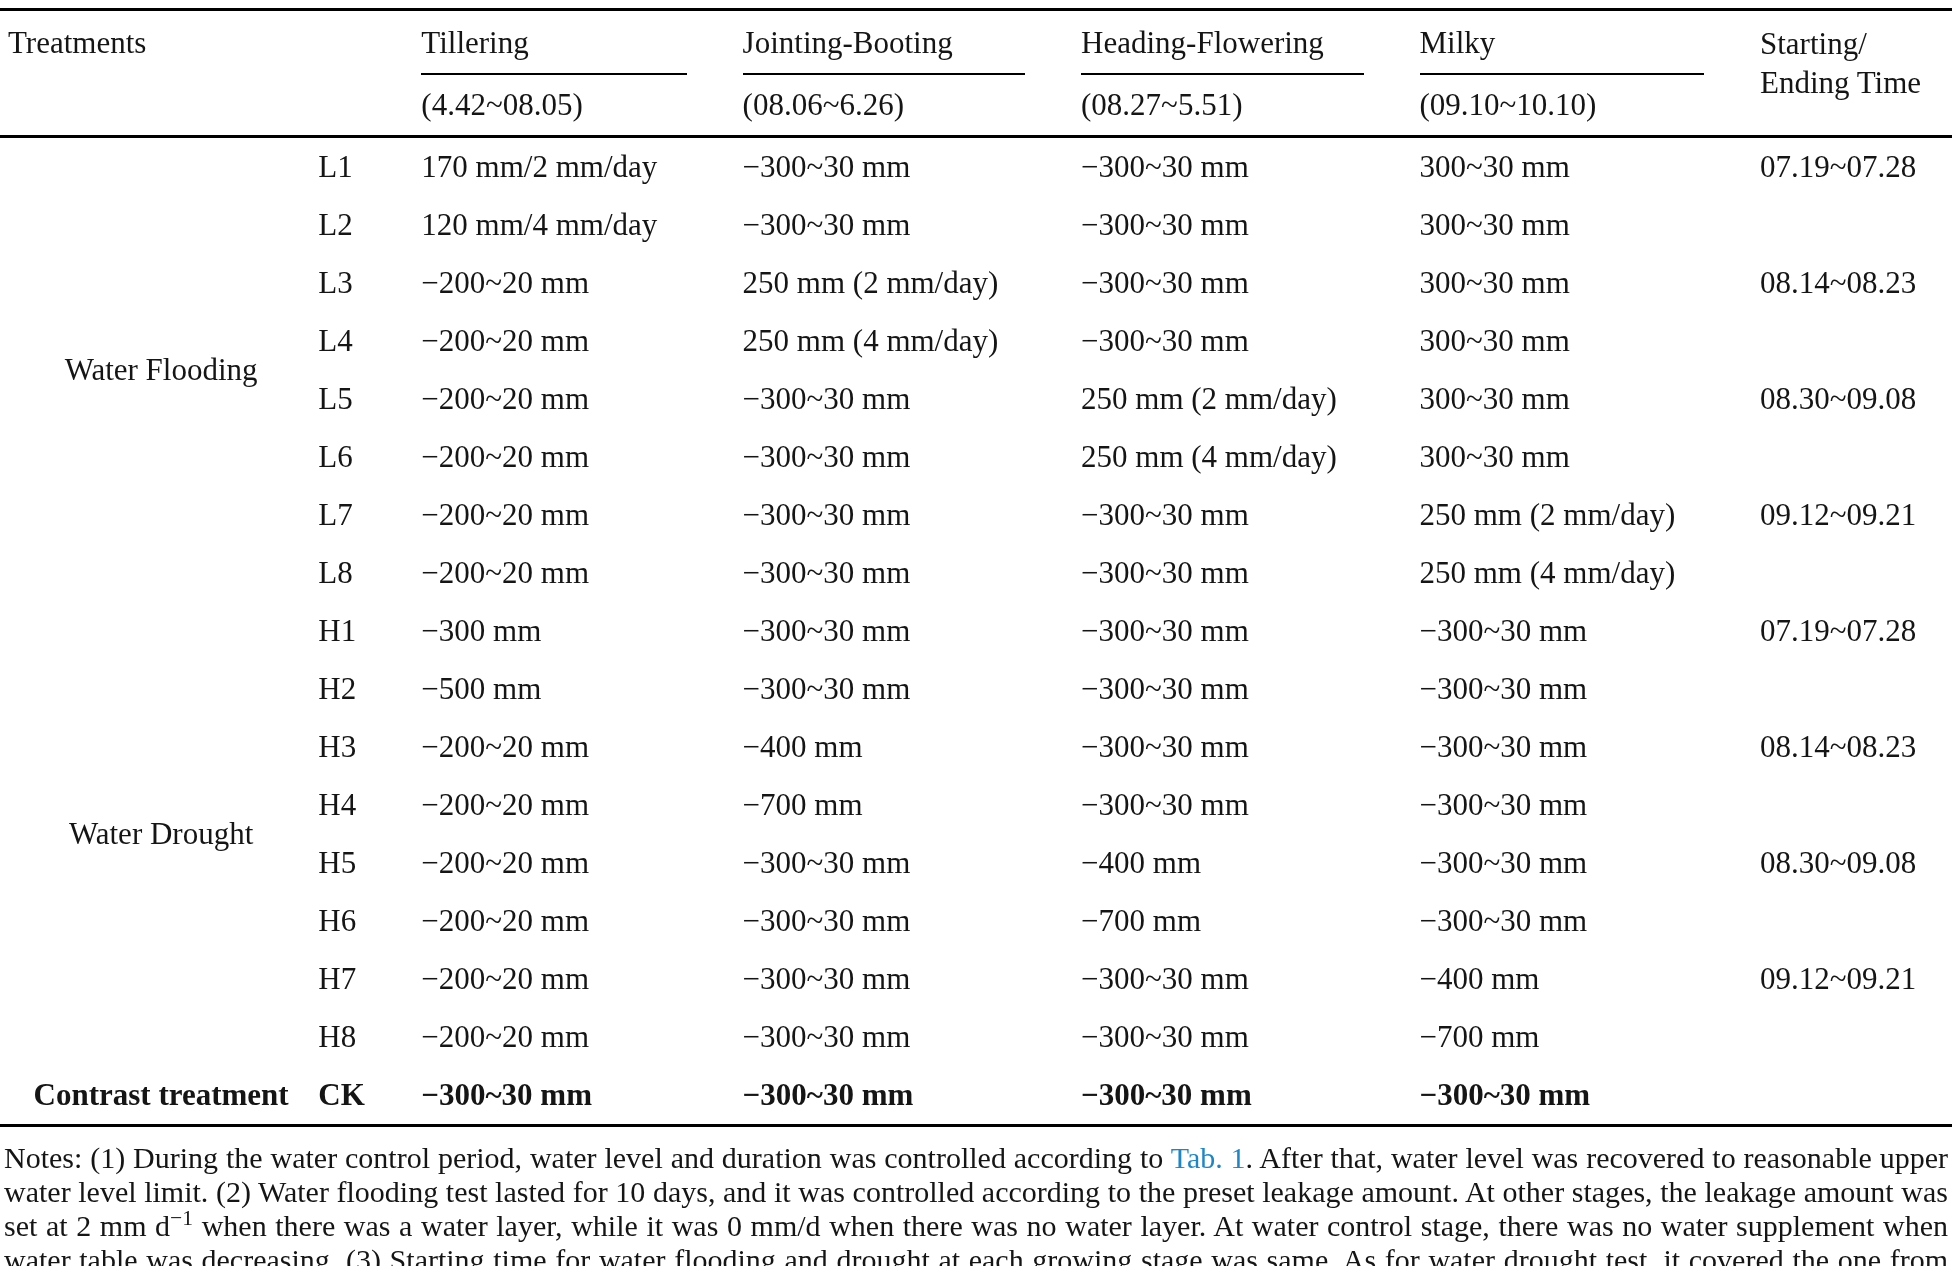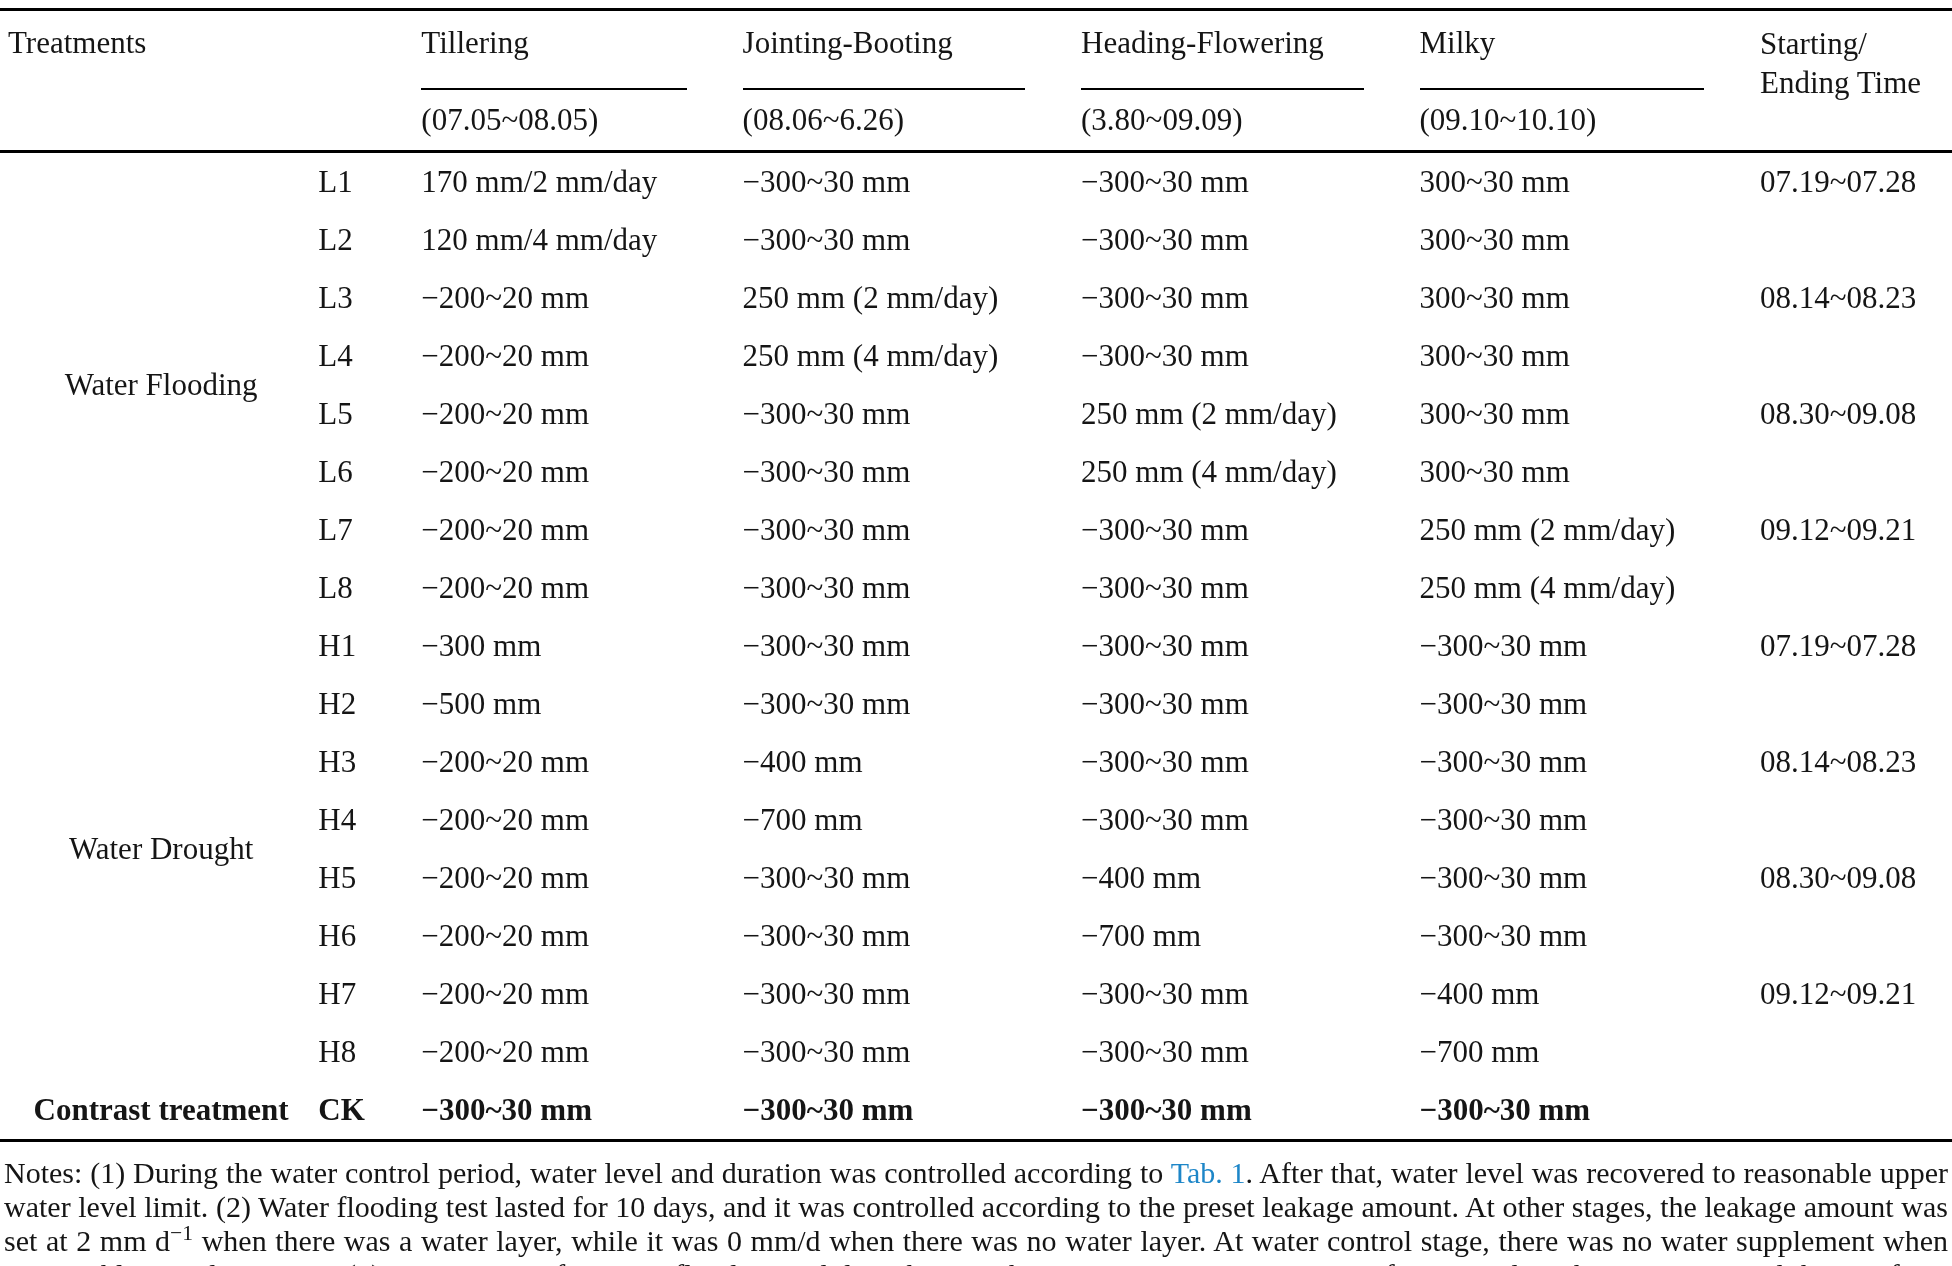--- a/index.html
+++ b/index.html
@@ -34,21 +34,21 @@
   }
   thead th {
     border-bottom: 3px solid #000;
     padding-top: 14px;
     padding-bottom: 12px;
   }
   .th-treatments, .c-group { padding-left: 8px; }
   .stage-name {
     display: block;
     border-bottom: 2px solid #000;
-    padding-bottom: 27px;
+    padding-bottom: 12px;
     margin-right: 52px;
   }
   .stage-dates { display: block; padding-top: 12px; }
   .th-time div { line-height: 1.25; }
   tbody td { padding-top: 11px; padding-bottom: 11px; }
   tbody tr:last-child td { border-bottom: 3px solid #000; font-weight: bold; }
   .c-group { vertical-align: middle; text-align: center; }
 
   
   .notes {
@@ -76,29 +76,29 @@
       <col style="width:335px">
       <col style="width:335px">
       <col style="width:337px">
       <col style="width:190px">
     </colgroup>
     <thead>
       <tr>
         <th class="th-treatments" colspan="2">Treatments</th>
         <th class="th-stage">
           <span class="stage-name">Tillering</span>
-          <span class="stage-dates">(07.05~08.05)</span>
+          <span class="stage-dates">(4.42~08.05)</span>
         </th>
         <th class="th-stage">
           <span class="stage-name">Jointing-Booting</span>
           <span class="stage-dates">(08.06~6.26)</span>
         </th>
         <th class="th-stage">
           <span class="stage-name">Heading-Flowering</span>
-          <span class="stage-dates">(3.80~09.09)</span>
+          <span class="stage-dates">(08.27~5.51)</span>
         </th>
         <th class="th-stage">
           <span class="stage-name">Milky</span>
           <span class="stage-dates">(09.10~10.10)</span>
         </th>
         <th class="th-time">
           <div>Starting/</div>
           <div>Ending Time</div>
         </th>
       </tr>

